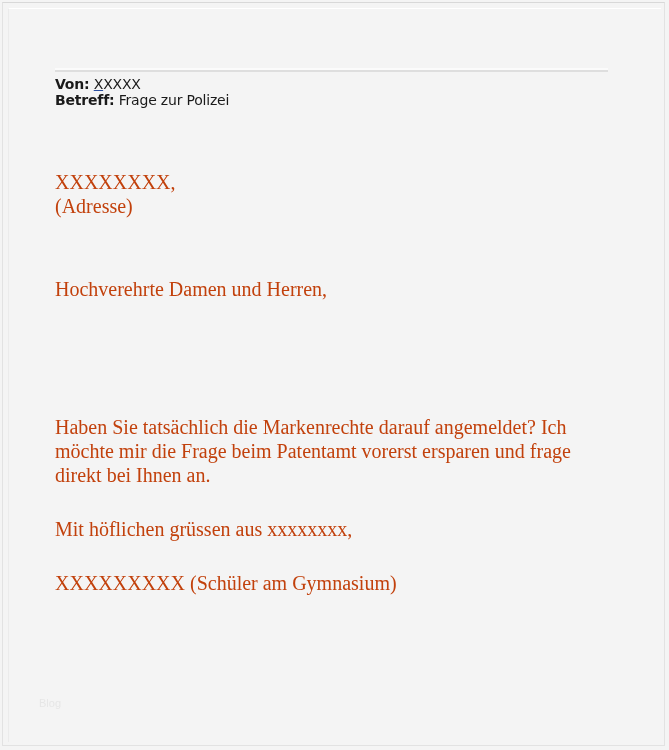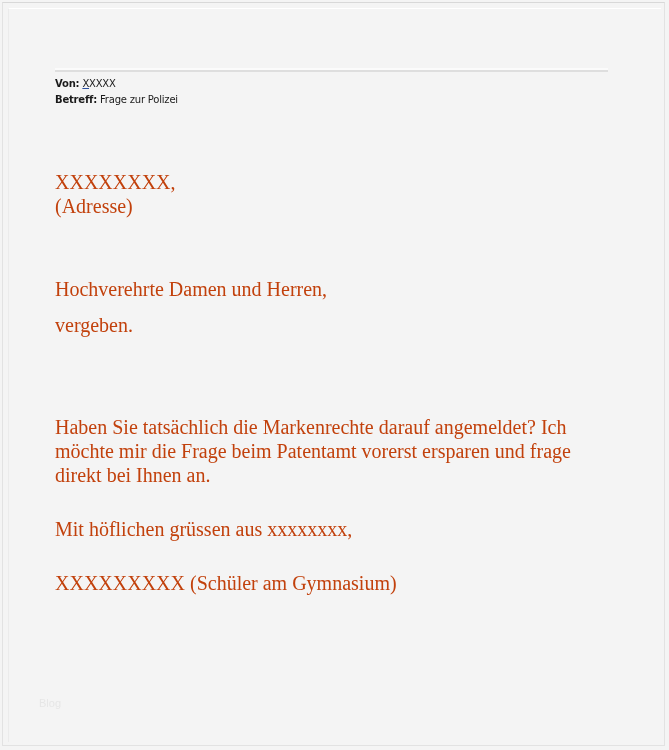--- a/index.html
+++ b/index.html
@@ -47,21 +47,21 @@
       top: 2px;
       width: 100%;
       height: 2px;
       background: #dedede;
     }
     .mail-header {
       position: absolute;
       left: 55px;
       top: 76px;
       font-family: "DejaVu Sans", sans-serif;
-      font-size: 10px;
+      font-size: 14px;
       line-height: 16px;
       color: #1a1a1a;
       letter-spacing: -0.2px;
     }
     .mail-header .row {
       white-space: nowrap;
     }
     .mail-header .label {
       font-weight: bold;
     }
@@ -113,21 +113,20 @@
 </div>
 
 <div class="body-text" style="top:170px;">
   <div>XXXXXXXX,</div>
   <div>(Adresse)</div>
 </div>
 
 <div class="body-text" style="top:277px;">Hochverehrte Damen und Herren,</div>
 
 <div class="body-text" style="top:313px;">
-  <div>vergeben.</div>
 </div>
 
 <div class="body-text" style="top:415px;">
   <div>Haben Sie tatsächlich die Markenrechte darauf angemeldet? Ich</div>
   <div>möchte mir die Frage beim Patentamt vorerst ersparen und frage</div>
   <div>direkt bei Ihnen an.</div>
 </div>
 
 <div class="body-text" style="top:517px;">Mit höflichen grüssen aus xxxxxxxx,</div>
 

